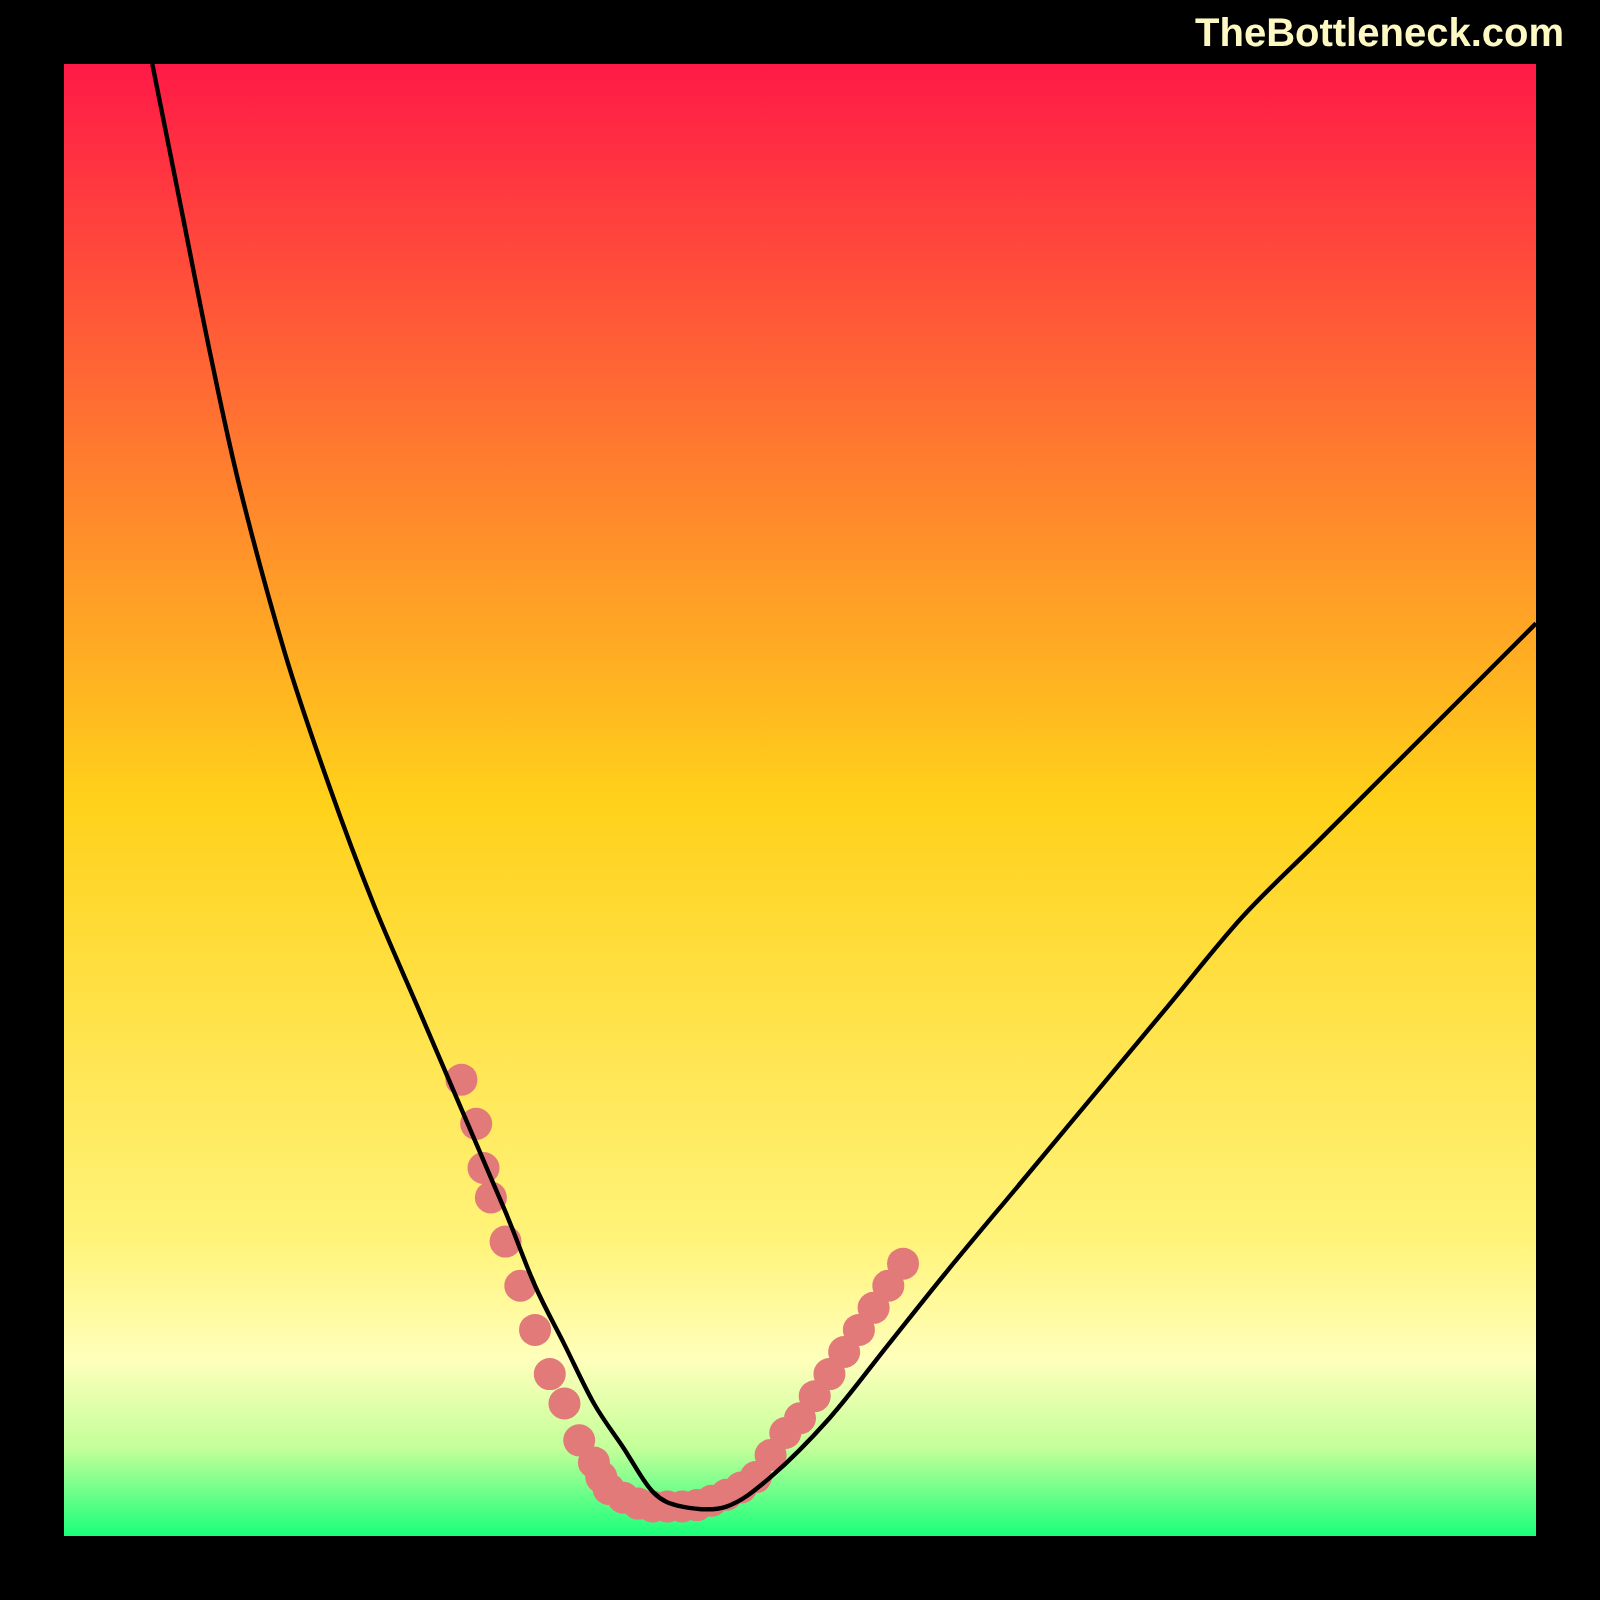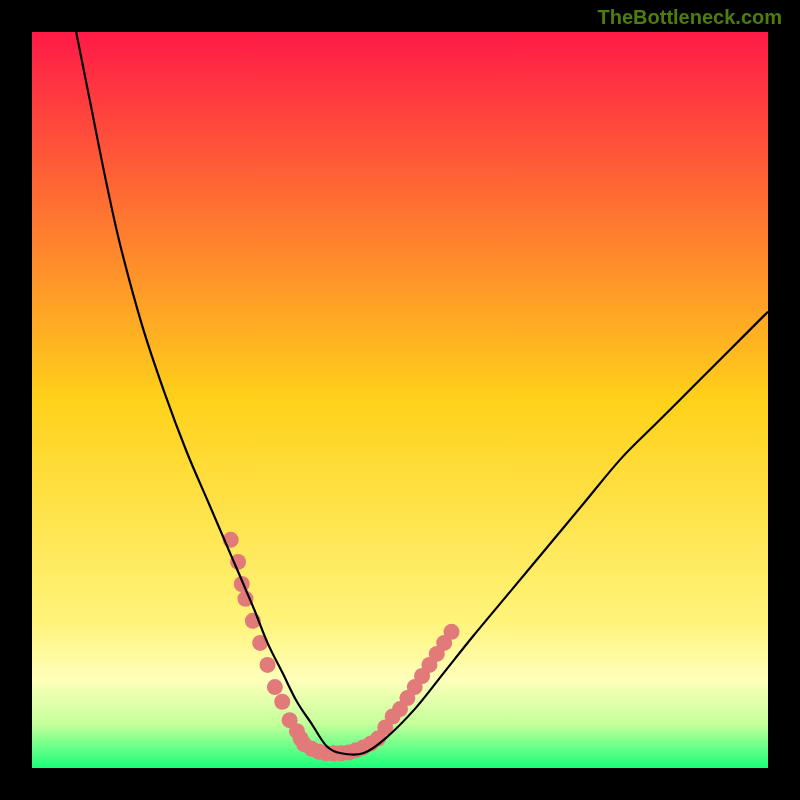--- a/index.html
+++ b/index.html
@@ -8,21 +8,21 @@
     width: 800px;
     height: 800px;
     background: #000;
     position: relative;
     font-family: Arial, sans-serif;
   }
   .watermark {
     position: absolute;
     top: 6px;
     right: 18px;
-    color: #4d7c0f;
+    color: #fef9c3;
     font-size: 20px;
     font-weight: bold;
     z-index: 10;
   }
   .plot-area {
     position: absolute;
     left: 32px;
     top: 32px;
     width: 736px;
     height: 736px;

